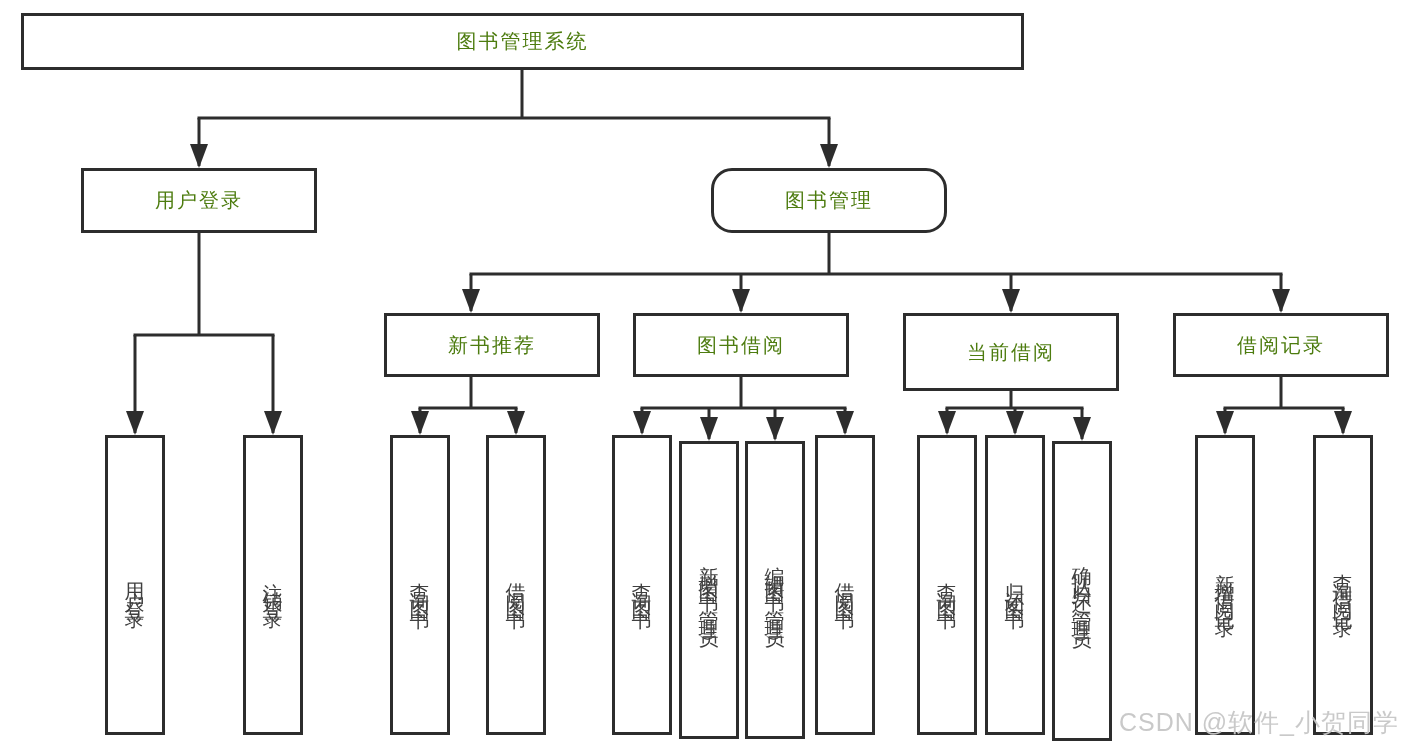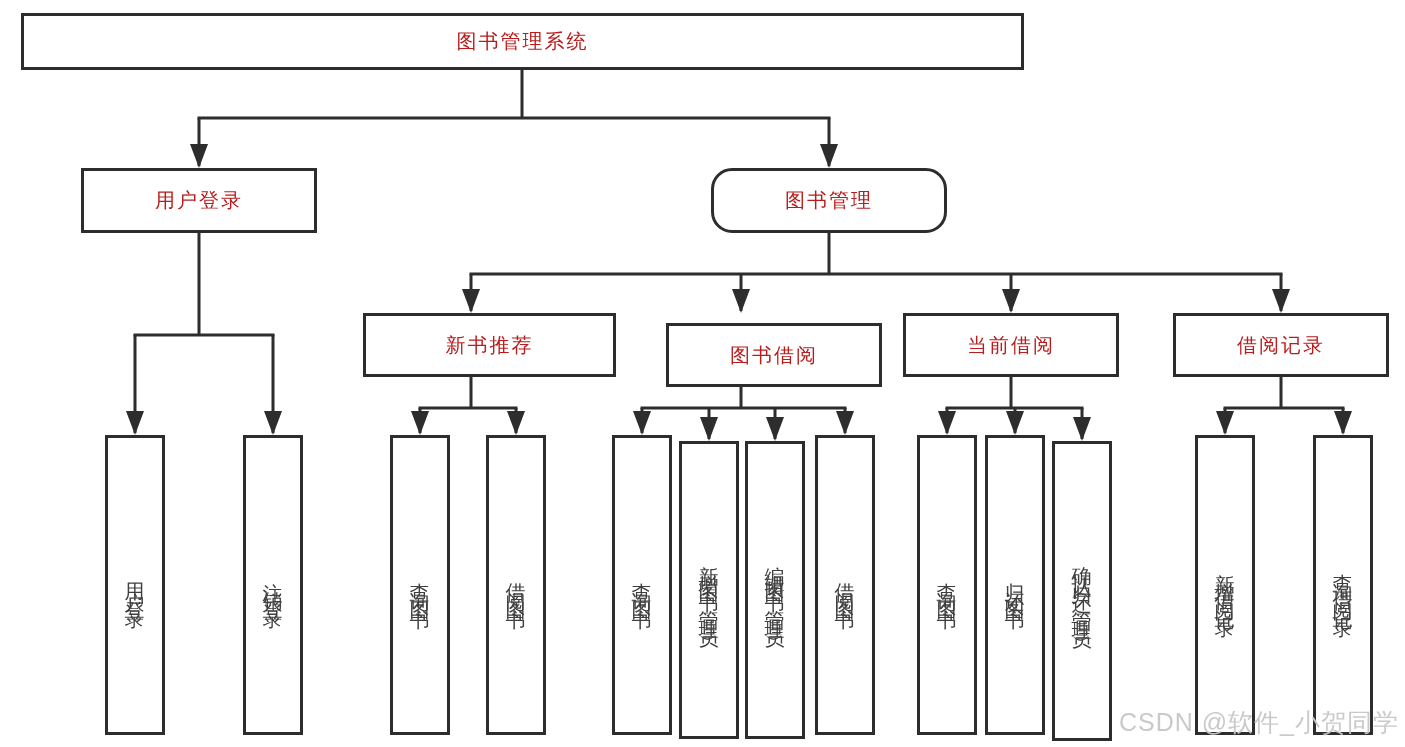--- a/index.html
+++ b/index.html
@@ -27,21 +27,21 @@
     position: absolute;
     box-sizing: border-box;
     border: 3px solid #2d2d2d;
     background: #ffffff;
     display: flex;
     align-items: center;
     justify-content: center;
   }
   .hbox span {
     font-size: 20px;
-    color: #b91c1c;
+    color: #4d7c0f;
     letter-spacing: 2px;
     white-space: nowrap;
   }
   .leaf {
     position: absolute;
     box-sizing: border-box;
     width: 60px;
     border: 3px solid #2d2d2d;
     background: #ffffff;
     display: flex;
@@ -62,23 +62,23 @@
     font-size: 25px;
     color: #c7c7c7;
     letter-spacing: 1px;
     opacity: 0.95;
   }
 
   
   #n-root   { left: 21px;  top: 13px;  width: 1003px; height: 57px; }
   #n-login  { left: 81px;  top: 168px; width: 236px;  height: 65px; }
   #n-mgmt   { left: 711px; top: 168px; width: 236px;  height: 65px; border-radius: 21px; }
-  #n-rec    { left: 363px; top: 313px; width: 253px;  height: 64px; }
-  #n-borrow { left: 666px; top: 313px; width: 216px;  height: 64px; margin-top: 10px; }
-  #n-cur    { left: 903px; top: 313px; width: 216px;  height: 64px; }
+  #n-rec    { left: 384px; top: 313px; width: 216px;  height: 64px; }
+  #n-borrow { left: 633px; top: 313px; width: 216px;  height: 64px; }
+  #n-cur    { left: 903px; top: 313px; width: 216px;  height: 78px; }
   #n-hist   { left: 1173px;top: 313px; width: 216px;  height: 64px; }
 
   #l1  { left: 105px;  top: 435px; height: 300px; }
   #l2  { left: 243px;  top: 435px; height: 300px; }
   #l3  { left: 390px;  top: 435px; height: 300px; }
   #l4  { left: 486px;  top: 435px; height: 300px; }
   #l5  { left: 612px;  top: 435px; height: 300px; }
   #l6  { left: 679px;  top: 441px; height: 298px; }
   #l7  { left: 745px;  top: 441px; height: 298px; }
   #l8  { left: 815px;  top: 435px; height: 300px; }

